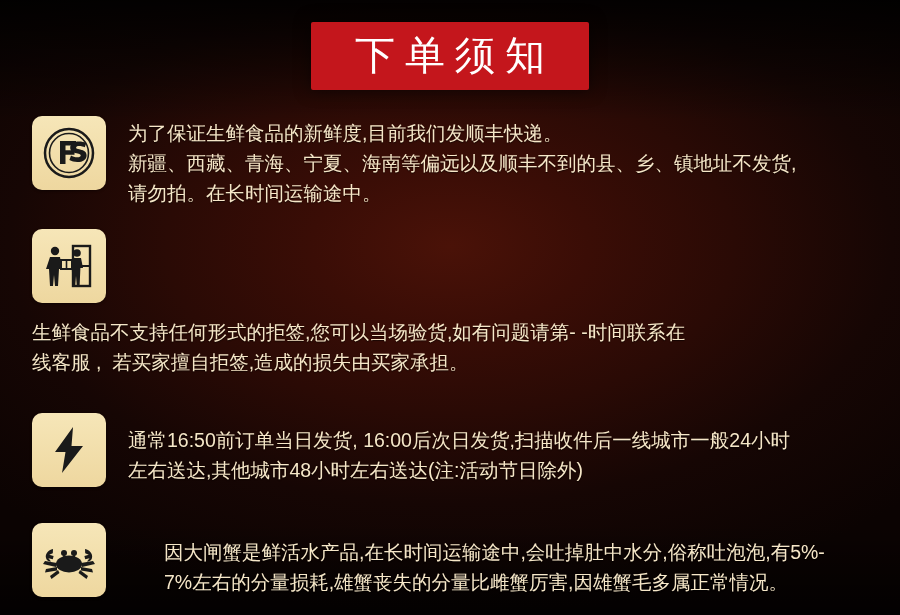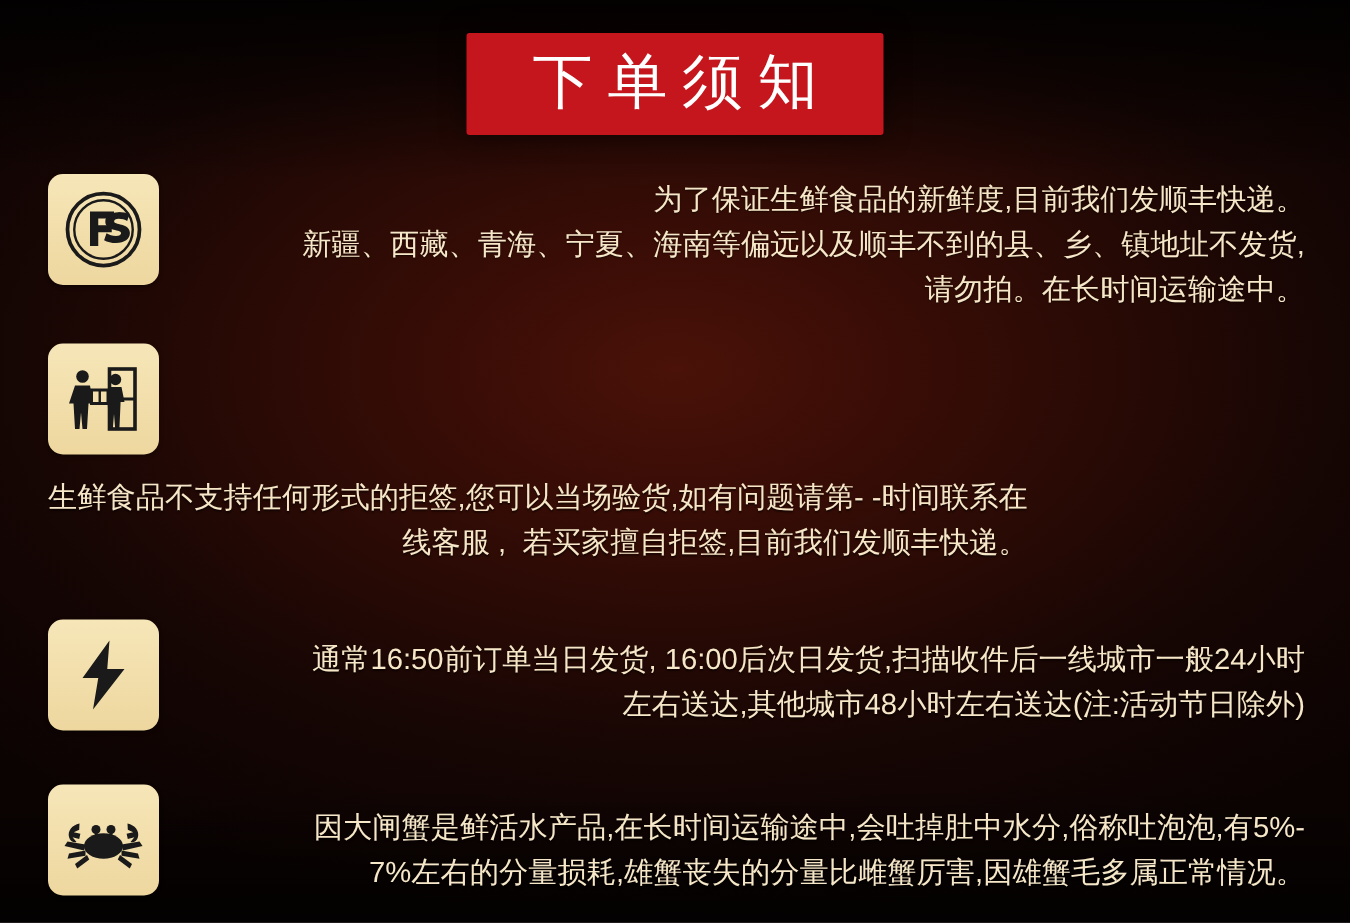--- a/index.html
+++ b/index.html
@@ -65,21 +65,21 @@
     position: relative;
     z-index: 3;
     margin-top: 26px;
     padding: 0 30px 0 32px;
   }
   .row {
     display: flex;
     align-items: flex-start;
     margin-bottom: 24px;
   }
-  .row:last-child { margin-bottom: 0; }
+  .row:last-child { margin-bottom: 0; gap: 36px; }
 
   .icon-box {
     flex: 0 0 auto;
     width: 74px;
     height: 74px;
     border-radius: 10px;
     background: #f2dfab;
     background: linear-gradient(to bottom, #f6e6b8, #eed79f);
     display: flex;
     align-items: center;
@@ -90,21 +90,21 @@
   .icon-box svg { display: block; }
 
   .row-text {
     flex: 1 1 auto;
     color: #f6e7c8;
     font-size: 19.5px;
     line-height: 1.55;
     padding-top: 4px;
     text-shadow: 0 1px 1px rgba(0,0,0,0.55);
   }
-  .row-text .line { display: block; white-space: pre; text-align: right; }
+  .row-text .line { display: block; white-space: pre; }
 
   
   .row-1 .row-text { padding-top: 2px; }
   .row-2 .row-text { padding-top: 14px; }
   .row-3 .row-text { padding-top: 12px; }
   .row-4 .row-text { padding-top: 14px; }
 
   .row-1 { margin-bottom: 20px; }
   .row-2 { margin-bottom: 36px; flex-direction: column; }
   .row-3 { margin-bottom: 36px; }
@@ -148,21 +148,21 @@
 
           <circle cx="34" cy="13" r="3.8" fill="#1a1a1a"></circle>
           <path d="M30 18 h8 l2 10 h-2.6 l-.8 18 h-2.8 l-.8-10 -.8 10 H29.6 L28.8 28 H26.5 Z" fill="#1a1a1a"></path>
 
           <rect x="18" y="20" width="11" height="9" fill="#f2dfab" stroke="#1a1a1a" stroke-width="2"></rect>
           <line x1="23.5" y1="20" x2="23.5" y2="29" stroke="#1a1a1a" stroke-width="1.6"></line>
         </svg>
       </div>
       <div class="row-text">
         <span class="line">生鲜食品不支持任何形式的拒签,您可以当场验货,如有问题请第- -时间联系在</span>
-        <span class="line">线客服 ,  若买家擅自拒签,目前我们发顺丰快递。</span>
+        <span class="line">线客服 ,  若买家擅自拒签,造成的损失由买家承担。</span>
       </div>
     </div>
 
     <div class="row row-3">
       <div class="icon-box">
         <svg width="46" height="50" viewBox="0 0 46 50" aria-hidden="true">
           <path d="M27 2 L9 27 h10.5 L16 48 L37 21 H25.5 Z" fill="#1a1a1a"></path>
         </svg>
       </div>
       <div class="row-text">

